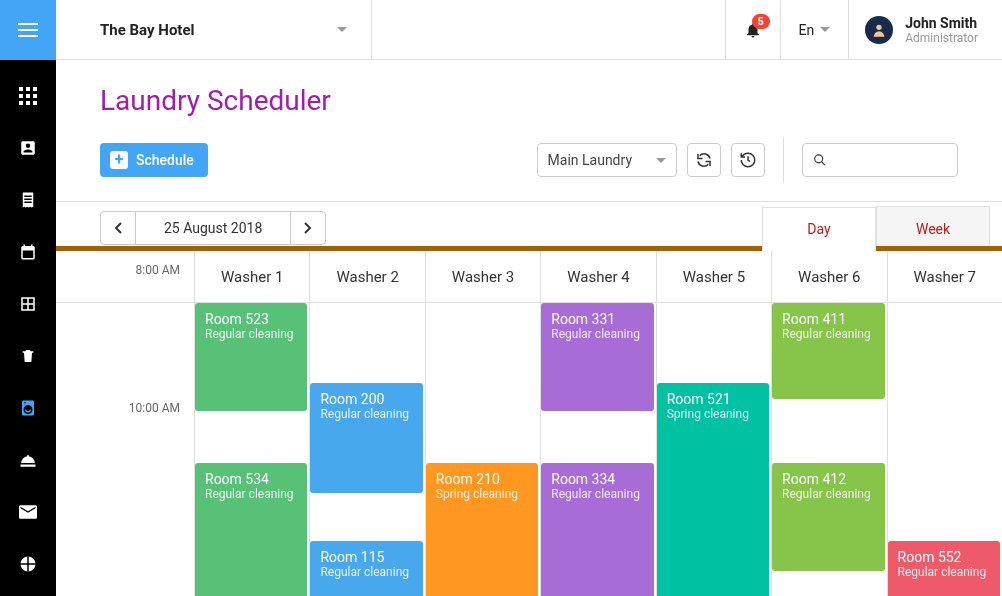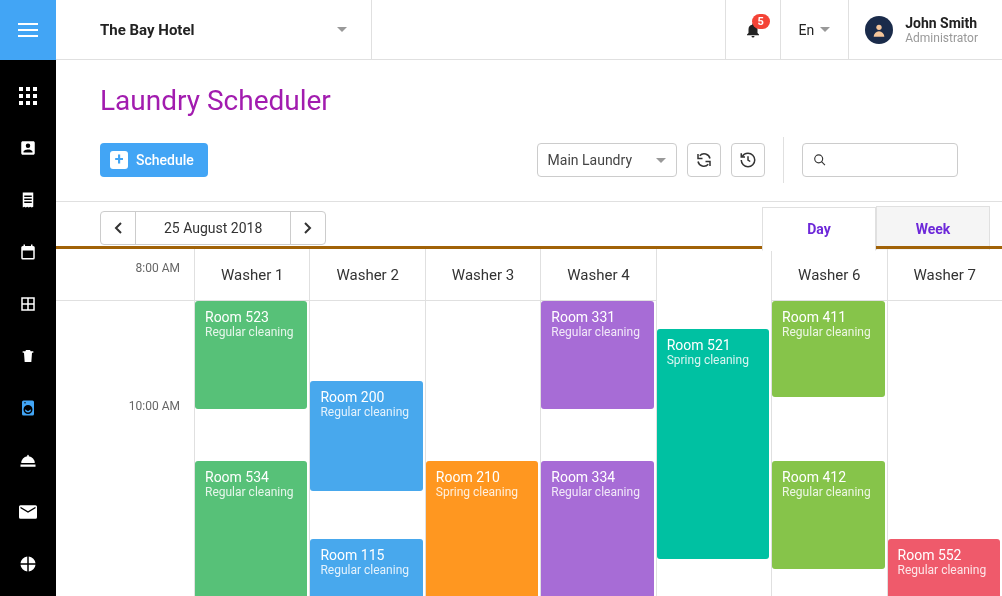--- a/index.html
+++ b/index.html
@@ -39,25 +39,25 @@
 .icon-btn { height:34px; width:34px; border:1px solid #ccc; border-radius:4px; background:#fff; display:flex; align-items:center; justify-content:center; cursor:pointer; }
 .vdivider { width:1px; height:46px; background:#e0e0e0; margin:0 8px; }
 .search { height:34px; width:156px; border:1px solid #ccc; border-radius:4px; display:flex; align-items:center; padding:0 10px; }
 .search input { border:none; outline:none; width:100%; font-size:14px; margin-left:6px; }
 
 .daterow { height:44px; display:flex; align-items:center; padding:8px 12px 0 44px; }
 .date-nav { display:flex; border:1px solid #ccc; border-radius:4px; overflow:hidden; height:34px; }
 .date-nav .arrow { width:34px; display:flex; align-items:center; justify-content:center; cursor:pointer; }
 .date-nav .date { padding:0 28px; display:flex; align-items:center; font-size:14px; color:#333; border-left:1px solid #ccc; border-right:1px solid #ccc; }
 .view-tabs { margin-left:auto; display:flex; height:44px; }
-.view-tab { width:114px; display:flex; align-items:center; justify-content:center; font-size:14px; color:#6d28d9; border:1px solid #e0e0e0; border-bottom:none; cursor:pointer;font-weight:bold; }
+.view-tab { width:114px; display:flex; align-items:center; justify-content:center; font-size:14px; color:#b91c1c; border:1px solid #e0e0e0; border-bottom:none; cursor:pointer; }
 .view-tab.inactive { background:#f5f5f5; }
 .view-tab.active { background:#fff; border-bottom:1px solid #fff; position:relative; top:1px; }
 
-.schedule-wrap { flex:1; border-top:3px solid #a16207; display:flex; overflow:hidden; }
+.schedule-wrap { flex:1; border-top:5px solid #a16207; display:flex; overflow:hidden; }
 .time-col { width:138px; position:relative; }
 .time-col .col-header { height:52px; border-bottom:1px solid #e0e0e0; }
 .time-label { position:absolute; right:14px; font-size:12px; color:#666; }
 .grid { flex:1; display:flex; }
 .washer-col { flex:1; min-width:0; border-left:1px solid #e0e0e0; display:flex; flex-direction:column; }
 .washer-col .col-header { height:52px; border-bottom:1px solid #e0e0e0; display:flex; align-items:center; justify-content:center; font-size:15px; color:#333; }
 .col-body { flex:1; position:relative; }
 .event { position:absolute; left:0; right:2px; border-radius:3px; padding:8px 10px; color:#fff; overflow:hidden; }
 .event .room { font-size:14px; }
 .event .sub { font-size:12px; opacity:.85; }
@@ -274,20 +274,21 @@
               <div class="room">Room 331</div>
               <div class="sub">Regular cleaning</div>
             </div>
             <div class="event" style="top: 160px; height: 150px; background: rgb(167, 108, 214);">
               <div class="room">Room 334</div>
               <div class="sub">Regular cleaning</div>
             </div>
           </div>
         </div>
         <div class="washer-col">
+          <div class="col-header">Washer 5</div>
           <div class="col-body">
             <div class="event" style="top: 80px; height: 230px; background: rgb(0, 193, 162);">
               <div class="room">Room 521</div>
               <div class="sub">Spring cleaning</div>
             </div>
           </div>
         </div>
         <div class="washer-col">
           <div class="col-header">Washer 6</div>
           <div class="col-body">

